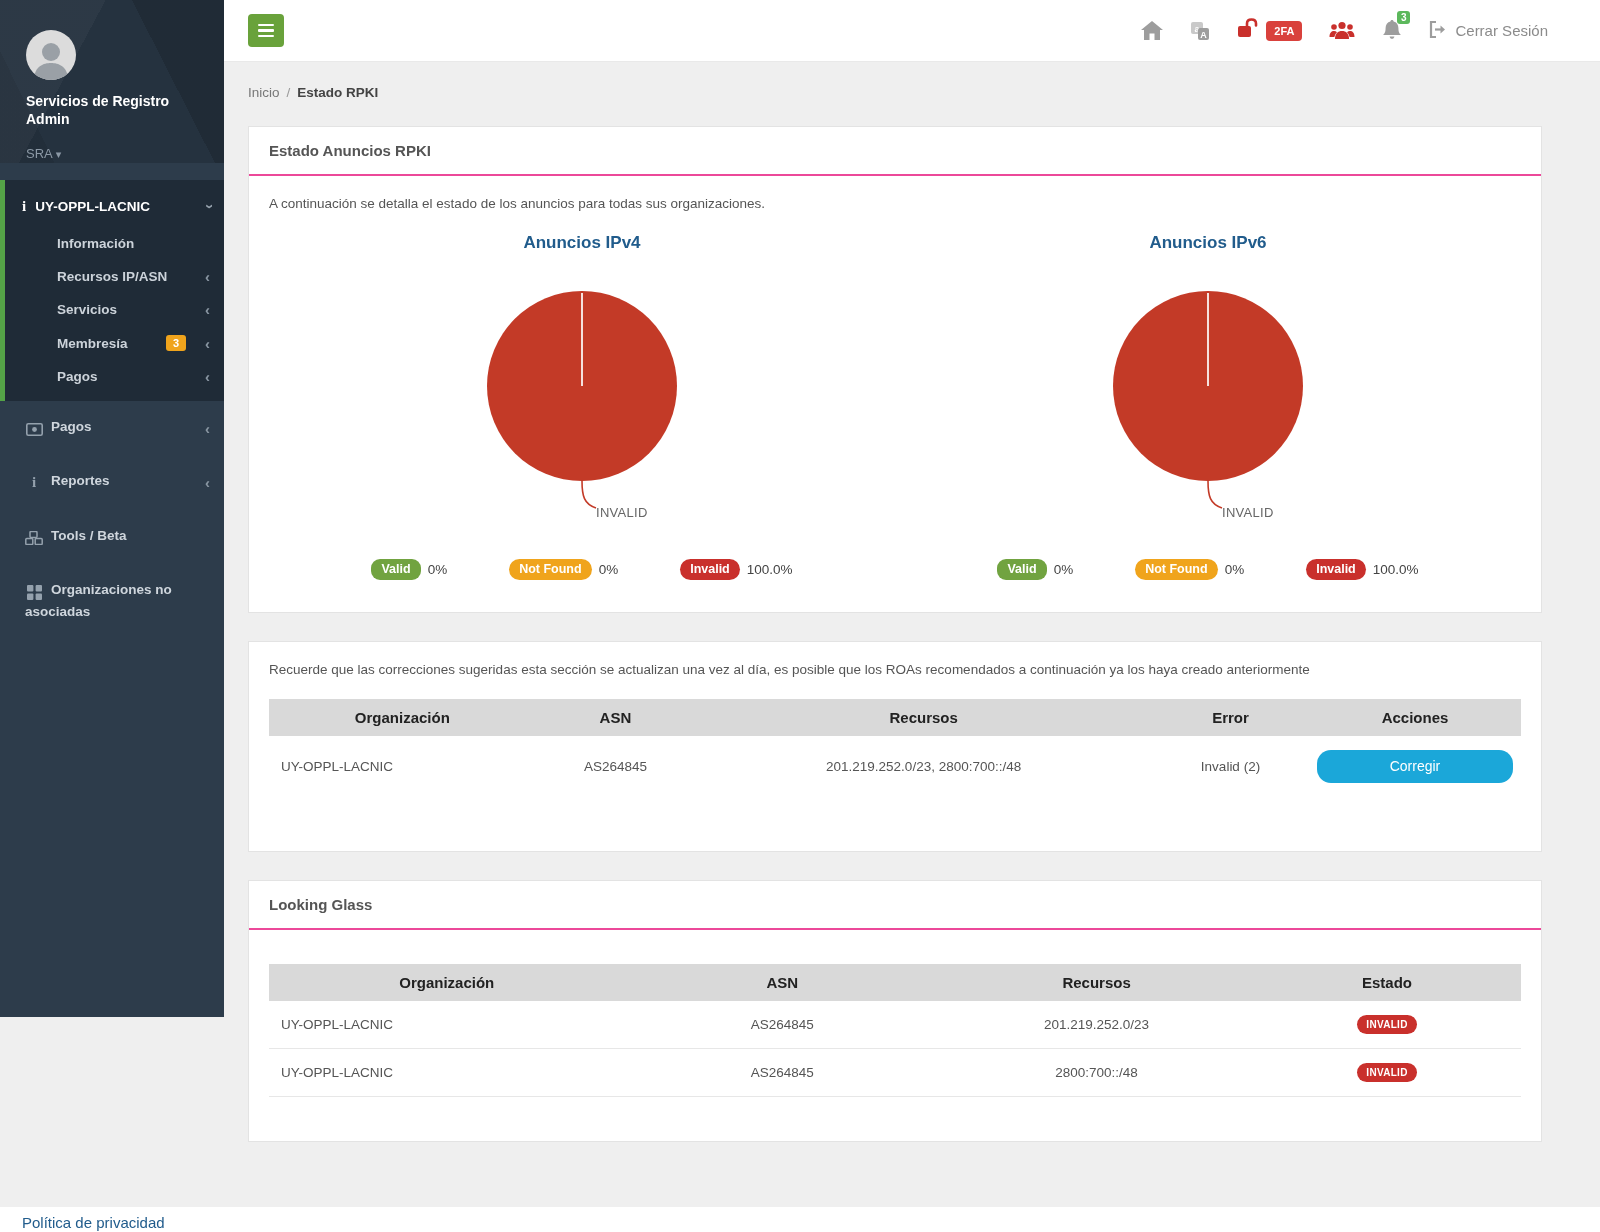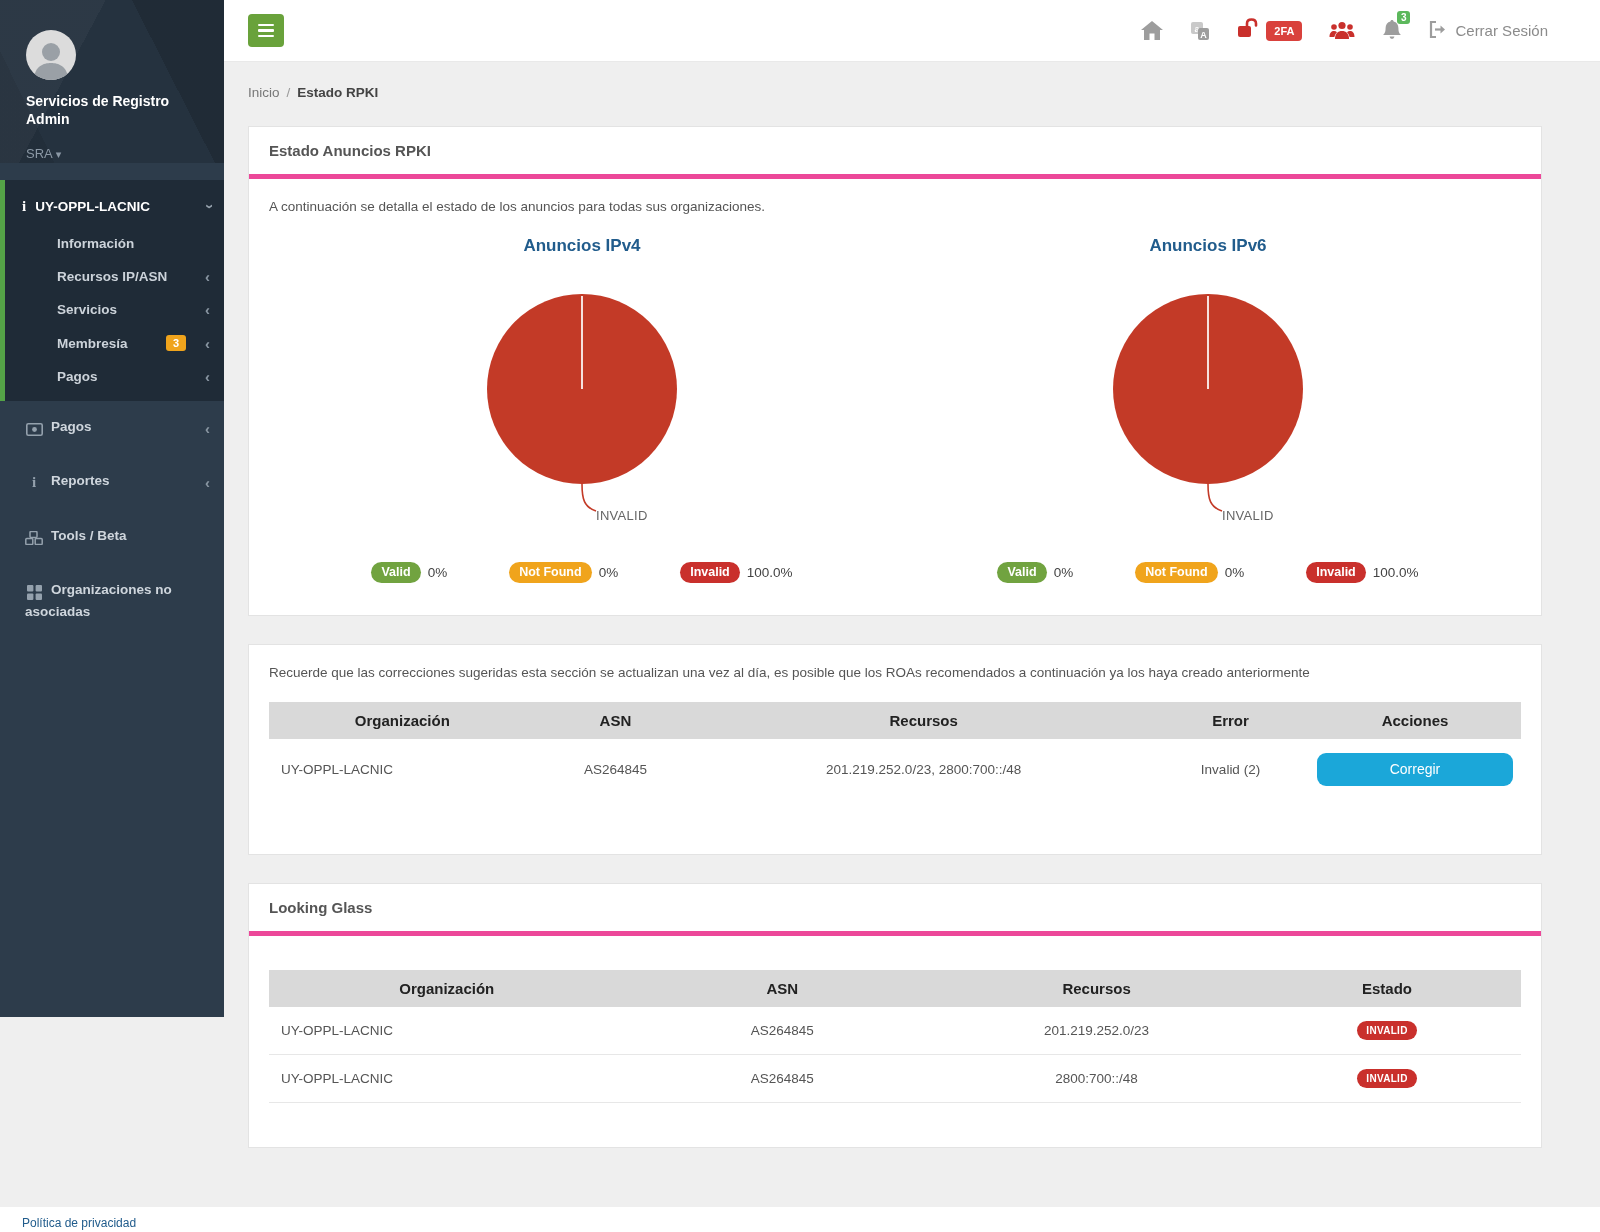--- a/index.html
+++ b/index.html
@@ -48,54 +48,54 @@
   .bell-badge { position:absolute; top:-9px; right:-8px; background:#5cb85c; color:#fff; font-size:10px; font-weight:700; border-radius:3px; padding:1px 4px; }
   .logout { display:flex; align-items:center; gap:8px; color:#8b8b8b; font-size:15px; cursor:pointer; }
 
   
   .content { padding:0 58px 0 24px; }
   .breadcrumb { margin:23px 0 26px 0; font-size:13.5px; color:#777; }
   .breadcrumb .sep { margin:0 7px; color:#999; }
   .breadcrumb .current { color:#444; font-weight:700; }
 
   .panel { background:#fff; border:1px solid #e3e3e3; margin-bottom:28px; }
-  .panel-header { padding:15px 20px; font-size:15px; font-weight:600; color:#555; border-bottom:5px solid #ec4899; }
+  .panel-header { padding:15px 20px; font-size:15px; font-weight:600; color:#555; border-bottom:2px solid #ec4899; }
   .panel-body { padding:20px; }
   .desc { font-size:13.5px; color:#555; }
 
   .charts-row { display:flex; margin-top:8px; }
   .chart-col { flex:1; text-align:center; }
   .chart-title { color:#215c8c; font-size:17px; font-weight:600; margin:14px 0 0 0; }
   .pie-area { position:relative; height:262px; margin-top:38px; }
   .pie-wrap { position:relative; width:190px; height:190px; margin:0 auto; }
   .pie { width:190px; height:190px; border-radius:50%; background:#c33a27; }
   .radius-line { position:absolute; left:50%; top:2px; width:2px; height:93px; background:rgba(255,255,255,0.85); transform:translateX(-50%); }
   .leader { position:absolute; left:50%; top:190px; margin-left:-2px; }
   .slice-label { position:absolute; left:50%; top:214px; margin-left:14px; color:#666; font-size:13px; letter-spacing:0.3px; }
   .legend { display:flex; justify-content:center; gap:62px; margin:6px 0 12px 0; align-items:center; }
   .legend-item { display:flex; align-items:center; white-space:nowrap; }
   .pill { border-radius:11px; padding:3px 10px 4px 10px; color:#fff; font-weight:700; font-size:12.5px; }
-  .pill.valid { background:#71a340; }
+  .pill.valid { background:#71a340;border-radius:9px; }
   .pill.notfound { background:#f0a41c; }
   .pill.invalid { background:#c9302c; }
   .legend-val { color:#444; font-size:13.5px; margin-left:7px; }
 
   table { width:100%; border-collapse:collapse; }
   th { background:#d9d9d9; padding:10px 8px; font-size:15px; font-weight:700; color:#222; text-align:center; }
   td { padding:14px 8px; font-size:13.5px; color:#555; text-align:center; }
   td.org { text-align:left; padding-left:12px; }
   .errors-table { margin-top:22px; margin-bottom:34px; }
   .lg-table { margin-top:14px; margin-bottom:24px; }
   .lg-table td { border-bottom:1px solid #e7e7e7; }
-  .btn-corregir { display:block; width:196px; margin:0 auto; background:#1ba7d9; border:none; border-radius:9px; color:#fff; font-size:14px; font-family:inherit; padding:8px 0 9px 0; cursor:pointer; }
+  .btn-corregir { display:block; width:196px; margin:0 auto; background:#1ba7d9; border:none; border-radius:14px; color:#fff; font-size:14px; font-family:inherit; padding:8px 0 9px 0; cursor:pointer; }
   .status-pill { display:inline-block; background:#c9302c; color:#fff; font-size:10px; font-weight:700; border-radius:10px; padding:4px 9px; letter-spacing:0.3px; }
 
   
   .footer { position:absolute; left:0; bottom:0; width:1600px; height:25px; background:#fff; padding:7px 0 0 22px; overflow:hidden; z-index:10; }
-  .footer a { color:#215c8c; font-size:12px; text-decoration:none; }
+  .footer a { color:#215c8c; font-size:15px; text-decoration:none; }
 </style>
 </head>
 <body>
 
 <aside class="sidebar">
   <div class="user-panel">
     <div class="avatar">
       <svg width="50" height="50" viewBox="0 0 50 50">
         <circle cx="25" cy="18" r="9" fill="#9aa0a6"></circle>
         <path d="M8 46 C8 32 18 29 25 29 C32 29 42 32 42 46 Z" fill="#9aa0a6"></path>

